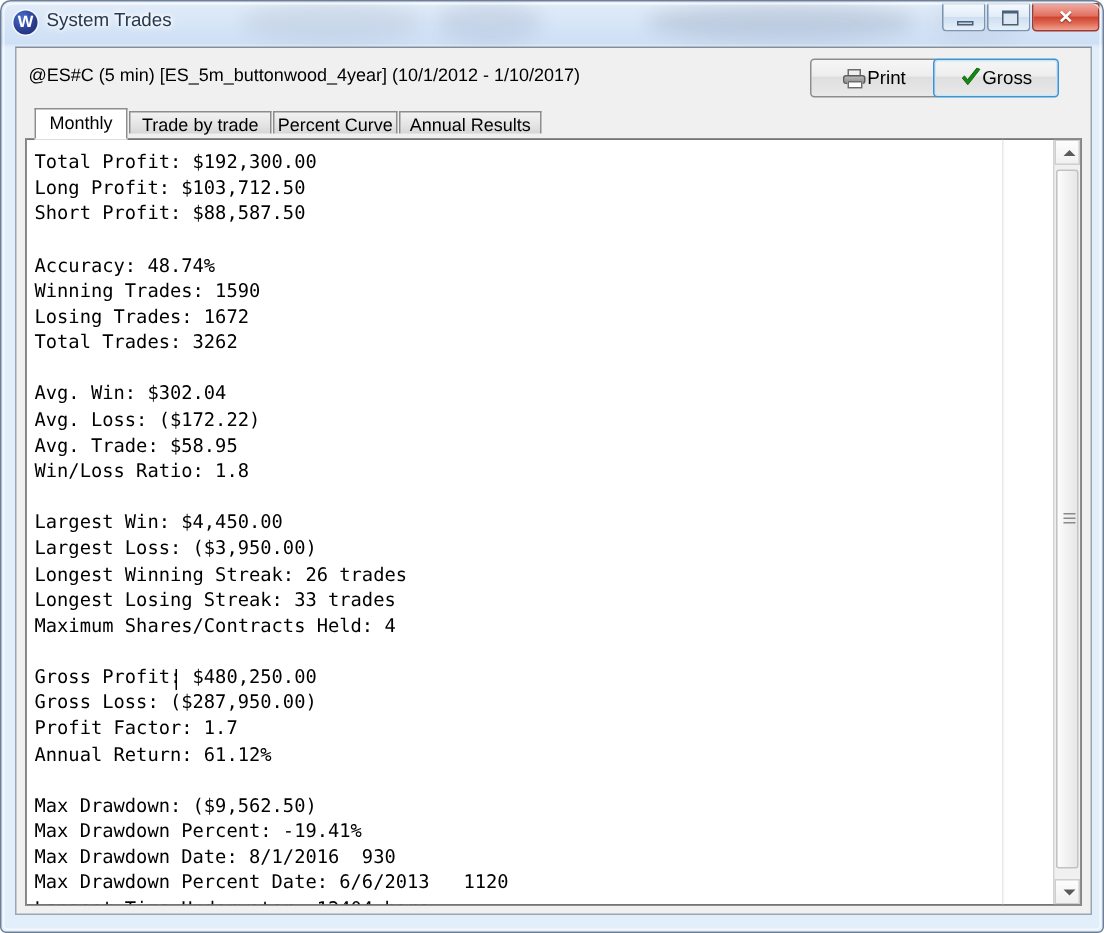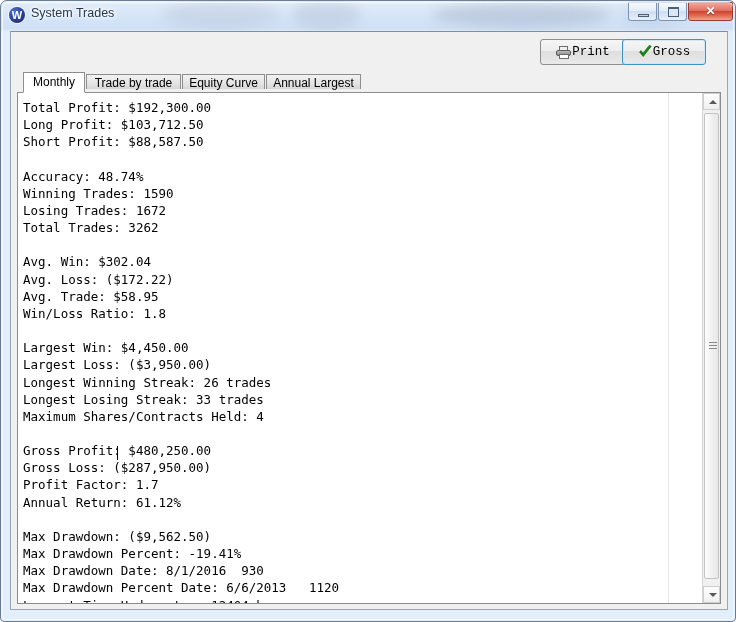--- a/index.html
+++ b/index.html
@@ -175,21 +175,21 @@
     width: 86px;
     border: 1px solid #8d8d8d;
   }
   #done-button {
     left: 612px;
     width: 84px;
     left: 611px;
     border: 1px solid #3c93cf;
     box-shadow: inset 0 0 0 1px #cfe6f7;
   }
-  .btn-label { margin-left: 0; font-family: Liberation Mono, monospace; }
+  .btn-label { margin-left: 0; }
 
   .printer-icon {
     position: relative;
     width: 16px; height: 13px;
     flex: none;
   }
   .printer-icon .pbody {
     position: absolute; left: 0; top: 4px;
     width: 15px; height: 6px;
     background: linear-gradient(to bottom,#b9b9b9,#8e8e8e);
@@ -372,20 +372,21 @@
         <span class="glyph-max"></span>
       </div>
       <div class="win-btn close">
         <span class="glyph-close">✕</span>
       </div>
     </div>
   </div>
 
   <div id="client">
 
+    <div id="report-header">@ES#C (5 min) [ES_5m_buttonwood_4year]  (10/1/2012 - 1/10/2017)</div>
 
     <div class="toolbtn" id="print-button">
       <span class="printer-icon">
         <span class="ptop"></span>
           <span class="pbody"></span>
           <span class="pout"></span>
       </span>
       <span class="btn-label">Print</span>
     </div>
 
@@ -394,22 +395,22 @@
         <svg width="15" height="14" viewBox="0 0 15 14">
           <path d="M1.5 7 L5.2 11.5 L13.3 1.2 L11.2 0.4 L5.0 8.2 L3.0 5.6 Z" fill="#148a14" stroke="#0c5c0c" stroke-width="0.6"></path>
         </svg>
       </span>
       <span class="btn-label">Gross</span>
     </div>
 
     <div id="tabstrip">
       <div class="tab selected" style="left:6px;width:62px;">Monthly</div>
       <div class="tab" style="left:69px;width:95px;">Trade by trade</div>
-      <div class="tab" style="left:165px;width:83px;">Equity Curve</div>
-      <div class="tab" style="left:249px;width:95px;">Annual Largest</div>
+      <div class="tab" style="left:165px;width:83px;">Percent Curve</div>
+      <div class="tab" style="left:249px;width:95px;">Annual Results</div>
       <div class="tab" style="left:345px;width:101px;margin-top:24px;">Monthly Results</div>
     </div>
 
     <div id="report-panel">
       <div id="report-text">Total Profit: $192,300.00
 Long Profit: $103,712.50
 Short Profit: $88,587.50
 
 Accuracy: 48.74%
 Winning Trades: 1590

